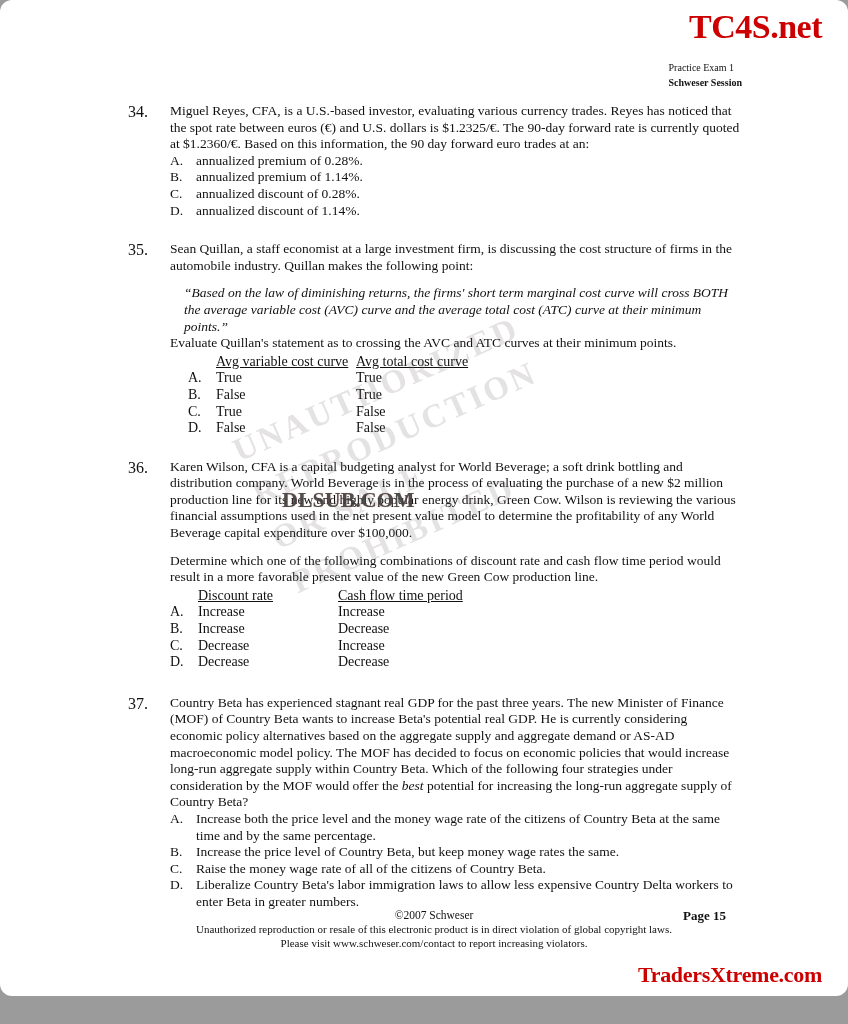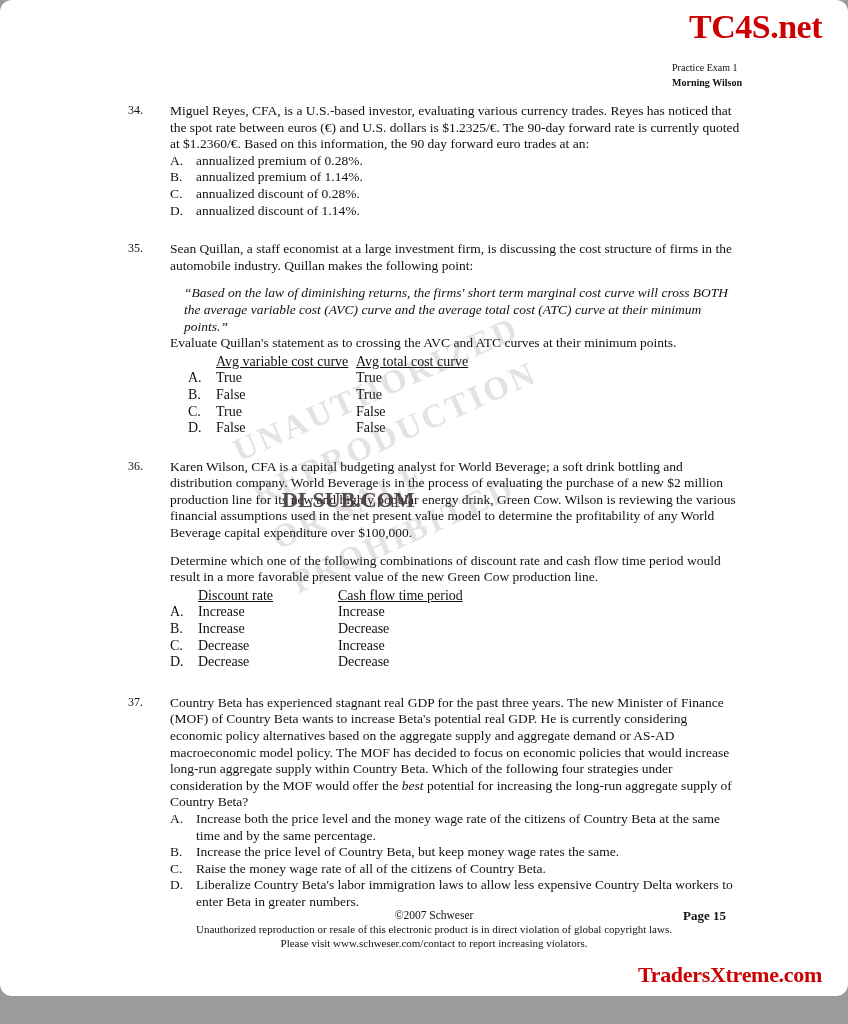--- a/index.html
+++ b/index.html
@@ -84,21 +84,21 @@
     position: relative;
     padding-left: 128px;
     padding-right: 105px;
     margin-bottom: 17px;
   }
   .qnum {
     position: absolute;
     left: 128px;
     top: 0;
     width: 34px;
-    font-size: 12px;
+    font-size: 16px;
   }
   .qbody {
     margin-left: 42px;
     font-size: 13.5px;
     line-height: 16.6px;
     text-align: left;
   }
   .qbody p { margin: 0; }
   .qbody p.sp { margin-top: 11px; }
   .italic { font-style: italic; }
@@ -176,21 +176,21 @@
   }
 </style>
 </head>
 <body>
 
 <div class="page">
 
   <div class="tc4s">TC4S.net</div>
   <div class="hdr-right">
     <div>Practice Exam 1</div>
-    <div class="b">Morning Wilson</div>
+    <div class="b">Schweser Session</div>
   </div>
 
   <div class="wm-layer">
     <div class="wm-diag">
       <span>UNAUTHORIZED</span>
       <span>REPRODUCTION</span>
       <span>OR SALE</span>
       <span>PROHIBITED</span>
     </div>
     <div class="wm-dlsub">DLSUB.COM</div>

